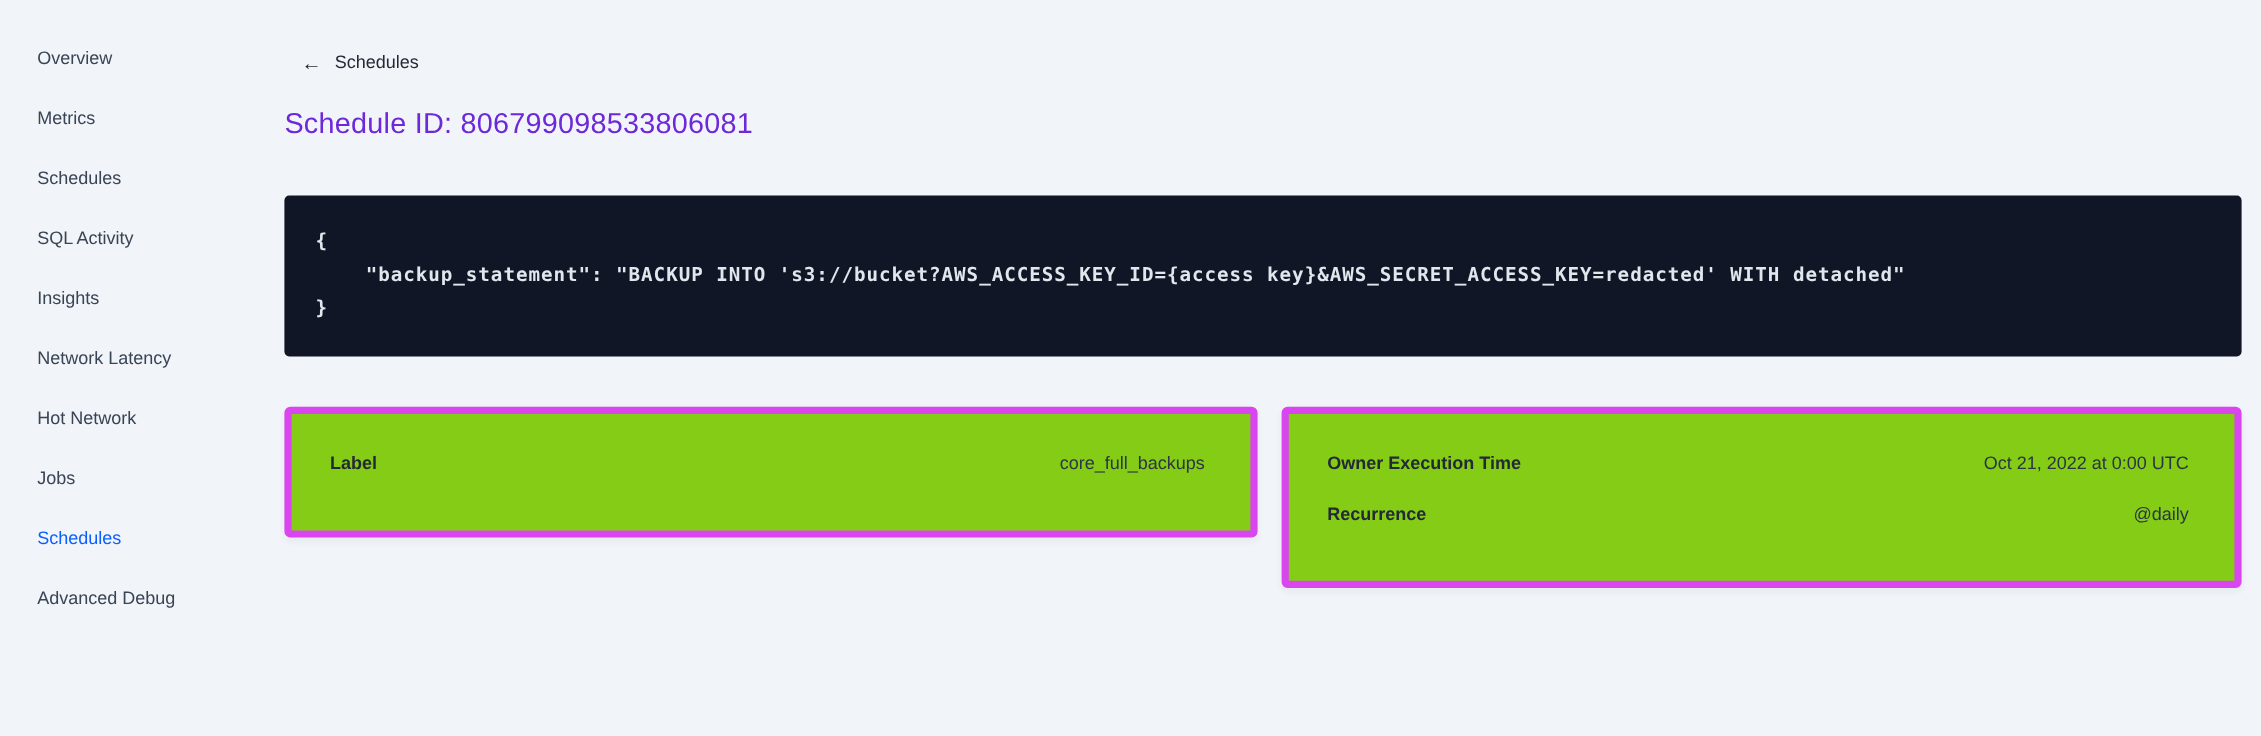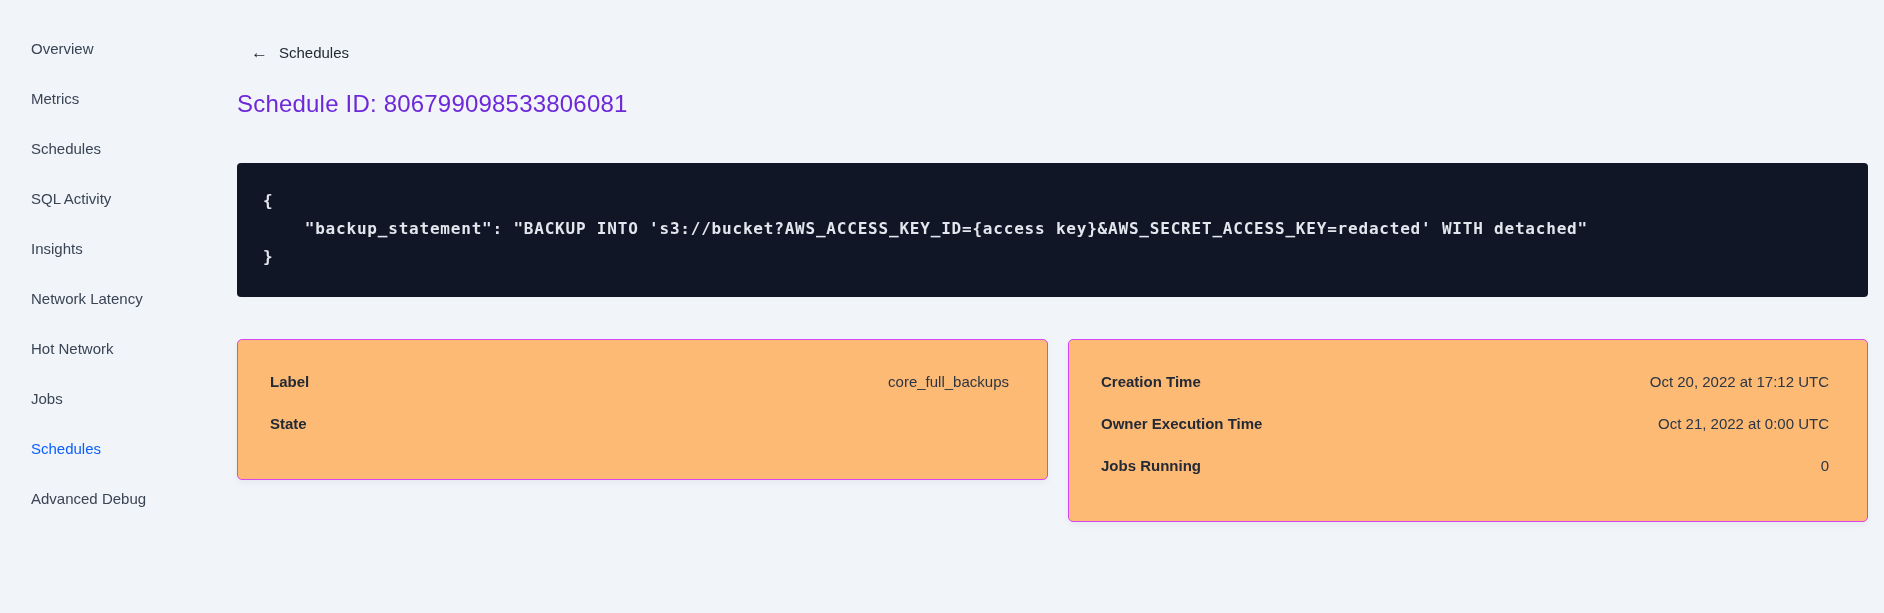--- a/index.html
+++ b/index.html
@@ -46,21 +46,21 @@
   }
   .code-line {
     font-family:"DejaVu Sans Mono", monospace;
     font-size:16px; font-weight:700; line-height:28px;
     letter-spacing:.8px; color:#e2e6ed; white-space:pre;
   }
 
   
   .cards { display:flex; gap:20px; margin-top:42px; align-items:flex-start; }
   .card {
-    background:#fdba74; border:1px solid #d946ef; border-radius:5px;
+    background:#84cc16; border:6px solid #d946ef; border-radius:5px;
     box-shadow:0 3px 6px rgba(33,48,73,.05);
     padding:20px 38px 35px 32px;
   }
   .card.card-left  { width:811px; }
   .card.card-right { width:800px; }
   .detail-row {
     display:flex; justify-content:space-between; align-items:center;
     height:42px; font-size:15px;
   }
   .row-label { font-weight:700; color:#242a35; }
@@ -115,41 +115,33 @@
     <div class="cards">
 
       <section class="card card-left">
 
           <div class="detail-row">
             <span class="row-label">Label</span>
             <span class="row-value">core_full_backups</span>
           </div>
 
 
-          <div class="detail-row">
-            <span class="row-label">State</span>
-            <span class="row-value"></span>
-          </div>
         </section>
 
       <section class="card card-right">
 
-          <div class="detail-row">
-            <span class="row-label">Creation Time</span>
-            <span class="row-value">Oct 20, 2022 at 17:12 UTC</span>
-          </div>
 
           <div class="detail-row">
             <span class="row-label">Owner Execution Time</span>
             <span class="row-value">Oct 21, 2022 at 0:00 UTC</span>
           </div>
 
+          <div class="detail-row">
+            <span class="row-label">Recurrence</span>
+            <span class="row-value">@daily</span>
+          </div>
 
-          <div class="detail-row">
-            <span class="row-label">Jobs Running</span>
-            <span class="row-value">0</span>
-          </div>
 
         </section>
 
     </div>
   </main>
 </div>
 
 </body></html>

